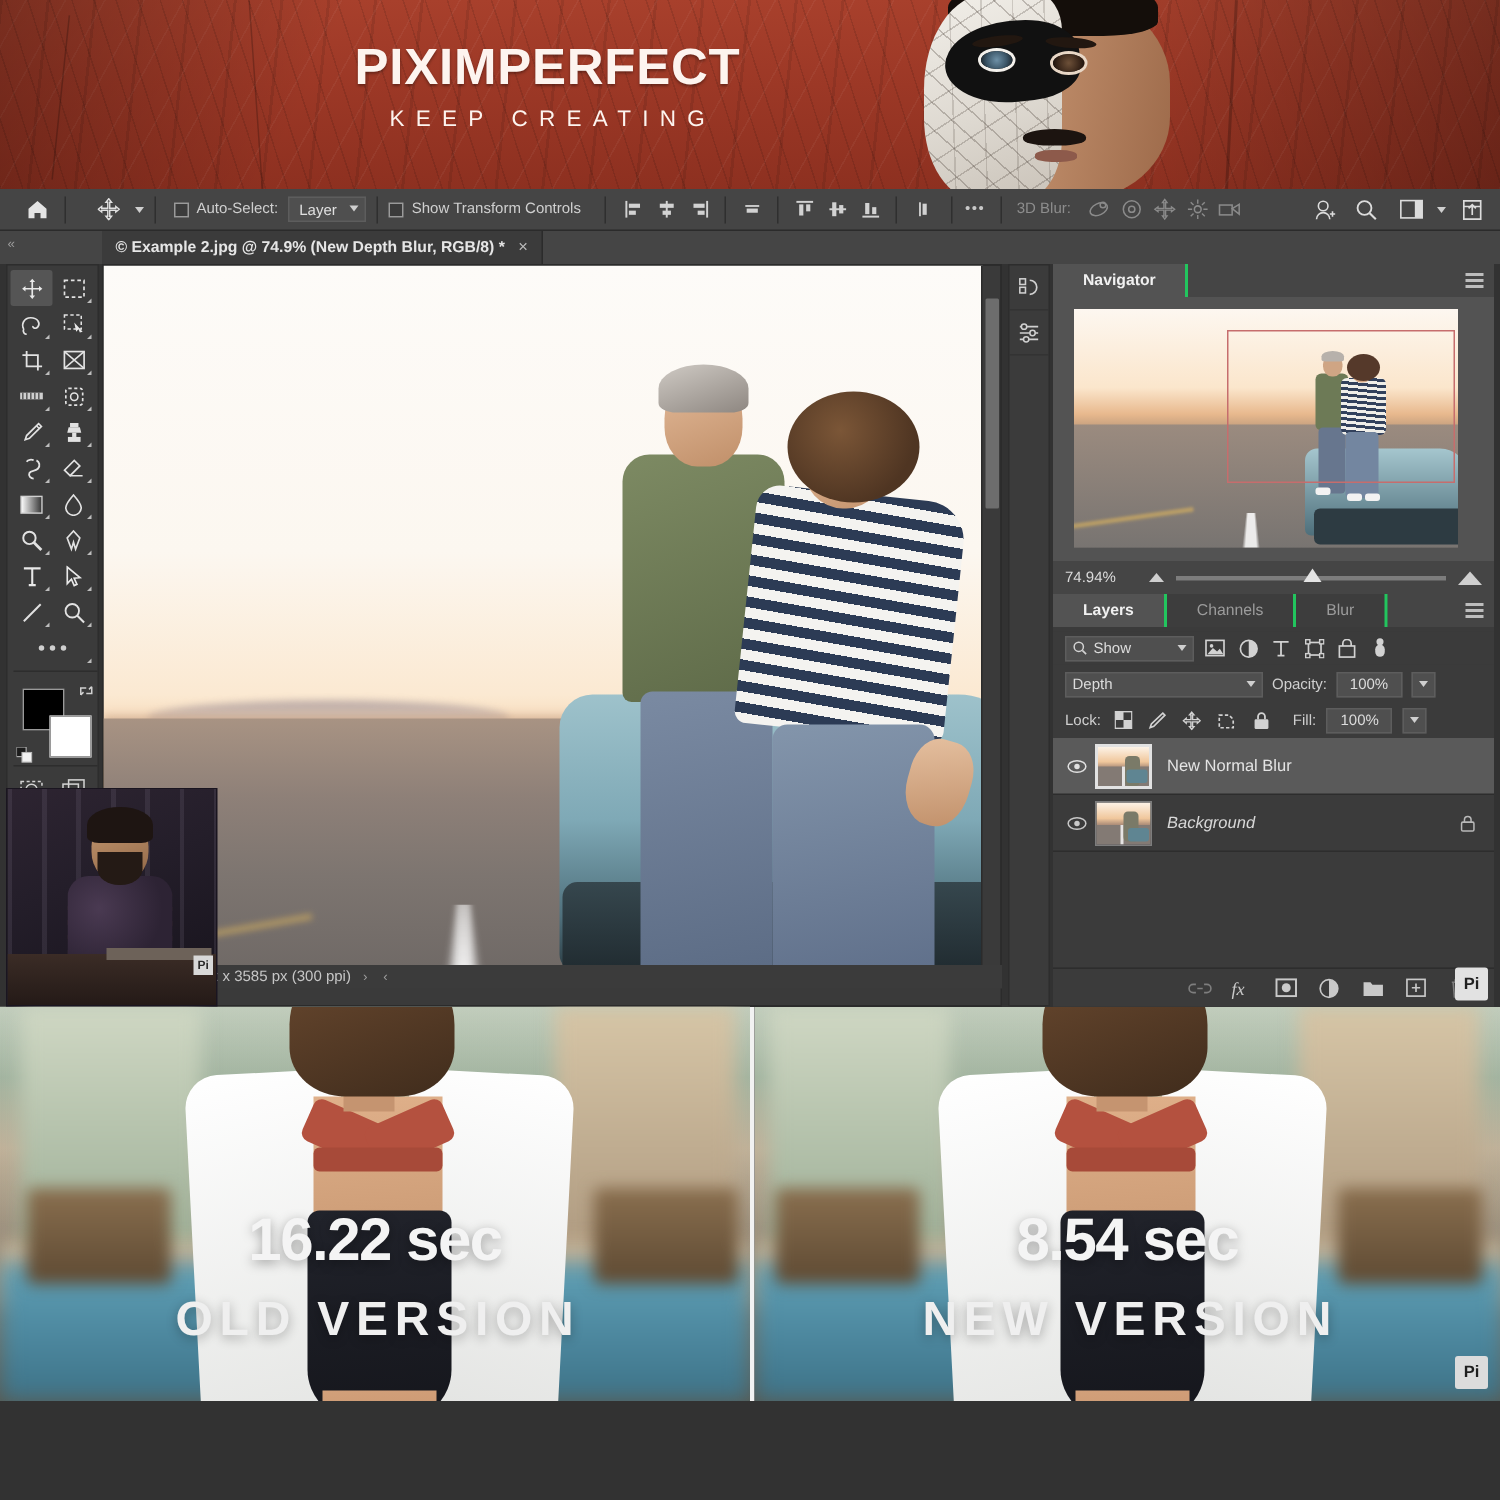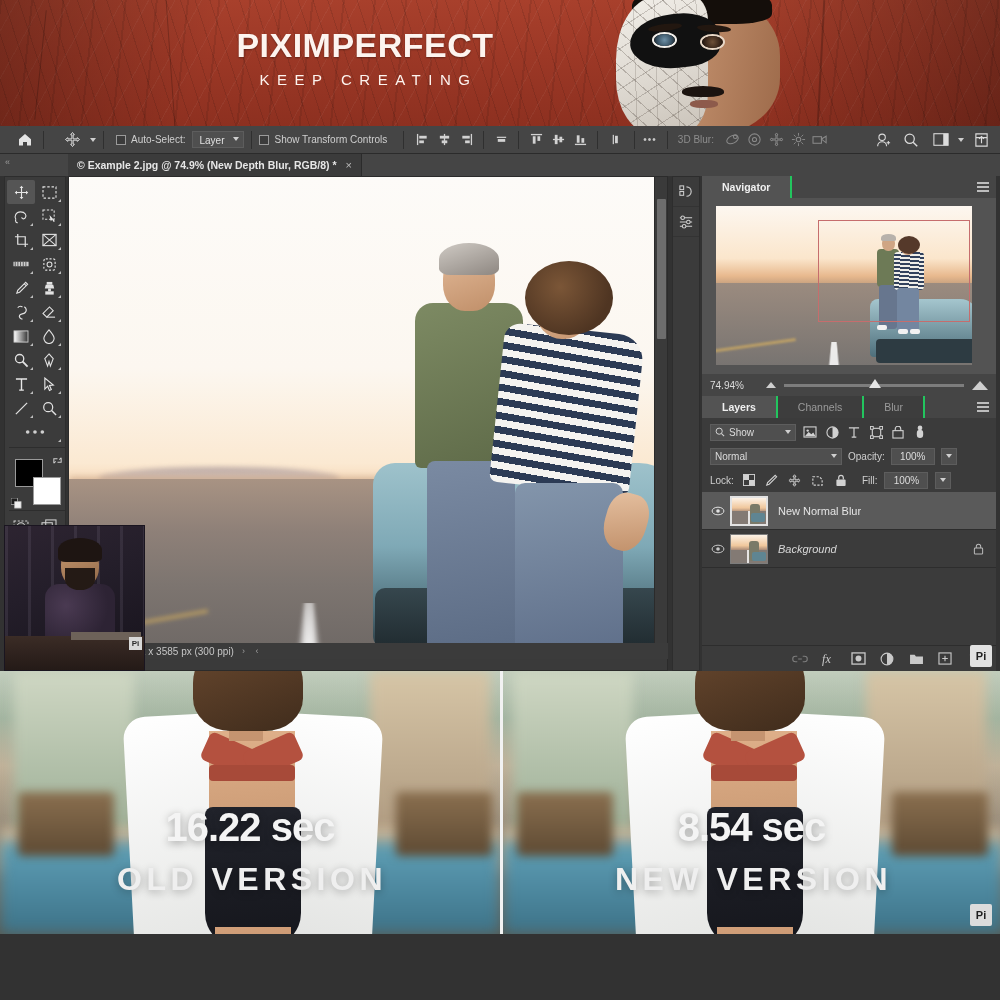--- a/index.html
+++ b/index.html
@@ -313,21 +313,21 @@
   .lt-fig { position:absolute; left:18px; top:6px; width:10px; height:20px; background:#7a7a68; border-radius:3px; }
   .layer-name { flex:1; color:#e4e4e4; font-size:11px; }
   .layer-name.bg { font-style:italic; color:#d8d8d8; }
   .lock-ic { margin-right:12px; color:#b9b9b9; }
 
   .lp-footer {
     position:absolute; left:0; bottom:0; width:294px; height:26px; background:#3b3b3b;
     display:flex; align-items:center; justify-content:flex-end; gap:13px; padding-right:14px;
     border-top:1px solid #2d2d2d;
   }
-  .lpf-ic { color:#bdbdbd; display:flex; align-items:center; justify-content:center; width:16px; height:16px;text-decoration:underline;}
+  .lpf-ic { color:#bdbdbd; display:flex; align-items:center; width:16px; height:16px;text-decoration:underline;}
   .lpf-ic.dim { color:#7e7e7e; }
   .ps-badge {
     position:absolute; right:4px; bottom:4px; width:22px; height:22px; background:#e2e2e2;
     display:flex; align-items:center; justify-content:center; color:#222; font-size:11px; font-weight:bold;
     border-radius:2px;
   }
 
   
   .compare { position:absolute; left:0; top:671px; width:1000px; height:329px; display:flex; }
   .cmp-half { position:relative; width:500px; height:263px; overflow:hidden; }
@@ -894,21 +894,21 @@
           <div class="filter-ic">
             <svg width="10" height="14" viewBox="0 0 11 15">
                 <rect x="2" y="5" width="7" height="9" rx="3.5" fill="#d2d2d2"></rect>
                 <circle cx="5.5" cy="3" r="2.6" fill="#d2d2d2"></circle>
               </svg>
           </div>
         </div>
 
         <div class="blend-row">
           <div class="blend-select">
-            <span>Normal</span>
+            <span>Depth</span>
             <span class="carat"></span>
           </div>
           <span class="lbl">Opacity:</span>
           <span class="num-field">100%</span>
           <span class="num-carat">
               <span class="carat"></span>
             </span>
         </div>
 
         <div class="lock-row">

